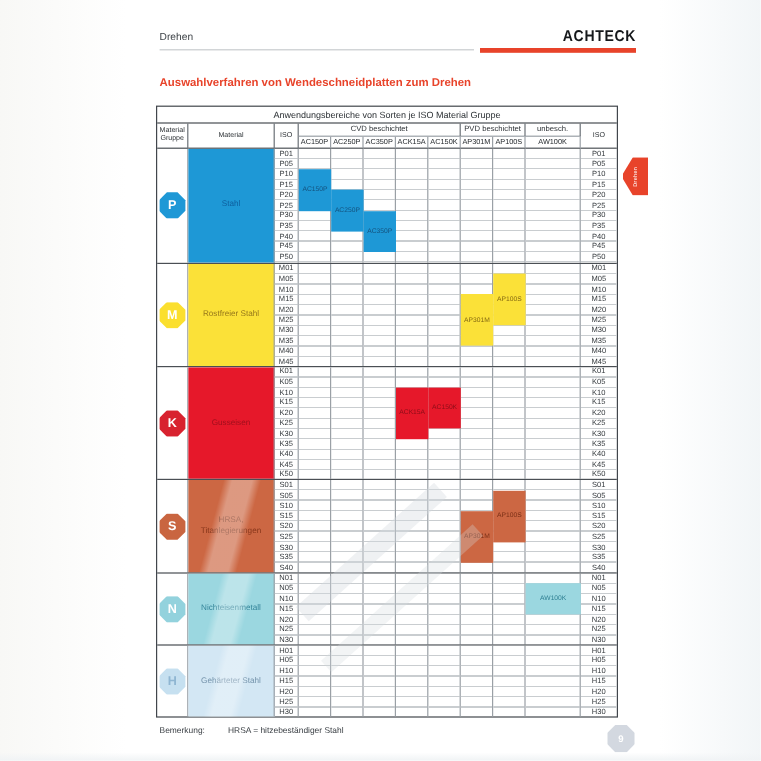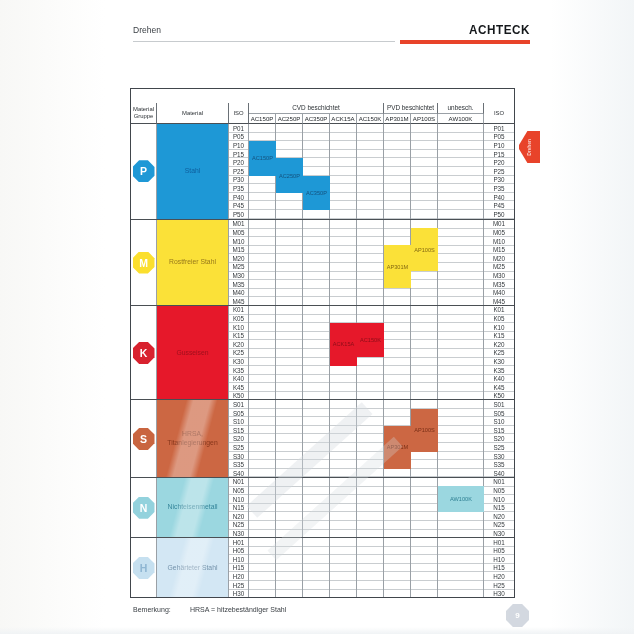--- a/index.html
+++ b/index.html
@@ -38,22 +38,24 @@
 <div id="page">
   <div class="abs gutter-left"></div>
   <div class="abs edge-right"></div>
   <div class="abs edge-bottom"></div>
 
   <div class="abs section-label">Drehen</div>
   <div class="abs header-rule"></div>
   <div class="abs brand-rule"></div>
   <div class="abs brand">ACHTECK</div>
 
+  <div class="abs page-title">Auswahlverfahren von Wendeschneidplatten zum Drehen</div>
 
   <div class="abs" id="app-table">
+      <div class="abs tbl-title" style="position: absolute; box-sizing: border-box; left: 0px; top: 0px; width: 383px; height: 14px;">Anwendungsbereiche von Sorten je ISO Material Gruppe</div>
       <div class="abs hcell" style="position: absolute; box-sizing: border-box; left: 0px; top: 14px; width: 26px; height: 21px; border-right: 1px solid rgb(106, 112, 118); border-bottom: 1px solid rgb(74, 79, 84);">Material
 Gruppe</div>
       <div class="abs hcell" style="position: absolute; box-sizing: border-box; left: 26px; top: 14px; width: 72px; height: 21px; border-right: 1px solid rgb(106, 112, 118); border-bottom: 1px solid rgb(74, 79, 84);">Material</div>
       <div class="abs hcell" style="position: absolute; box-sizing: border-box; left: 98px; top: 14px; width: 20px; height: 21px; border-right: 1px solid rgb(106, 112, 118); border-bottom: 1px solid rgb(74, 79, 84);">ISO</div>
       <div class="abs hcell" style="position: absolute; box-sizing: border-box; left: 353px; top: 14px; width: 30px; height: 21px; border-right: none; border-bottom: 1px solid rgb(74, 79, 84);">ISO</div>
       <div class="abs hcell" style="position: absolute; box-sizing: border-box; left: 118px; top: 14px; width: 135px; height: 11px; border-right: 1px solid rgb(106, 112, 118); border-bottom: 1px solid rgb(154, 160, 166); font-size: 6.4px;">CVD beschichtet</div>
       <div class="abs hcell" style="position: absolute; box-sizing: border-box; left: 253px; top: 14px; width: 54px; height: 11px; border-right: 1px solid rgb(106, 112, 118); border-bottom: 1px solid rgb(154, 160, 166); font-size: 6.4px;">PVD  beschichtet</div>
       <div class="abs hcell" style="position: absolute; box-sizing: border-box; left: 307px; top: 14px; width: 46px; height: 11px; border-right: 1px solid rgb(106, 112, 118); border-bottom: 1px solid rgb(154, 160, 166); font-size: 6.4px;">unbesch.</div>
       <div class="abs gradecell" style="position: absolute; box-sizing: border-box; left: 118px; top: 25px; width: 27px; height: 10px; border-right: 1px solid rgb(154, 160, 166); border-bottom: 1px solid rgb(74, 79, 84);">AC150P</div>
       <div class="abs gradecell" style="position: absolute; box-sizing: border-box; left: 145px; top: 25px; width: 27px; height: 10px; border-right: 1px solid rgb(154, 160, 166); border-bottom: 1px solid rgb(74, 79, 84);">AC250P</div>

